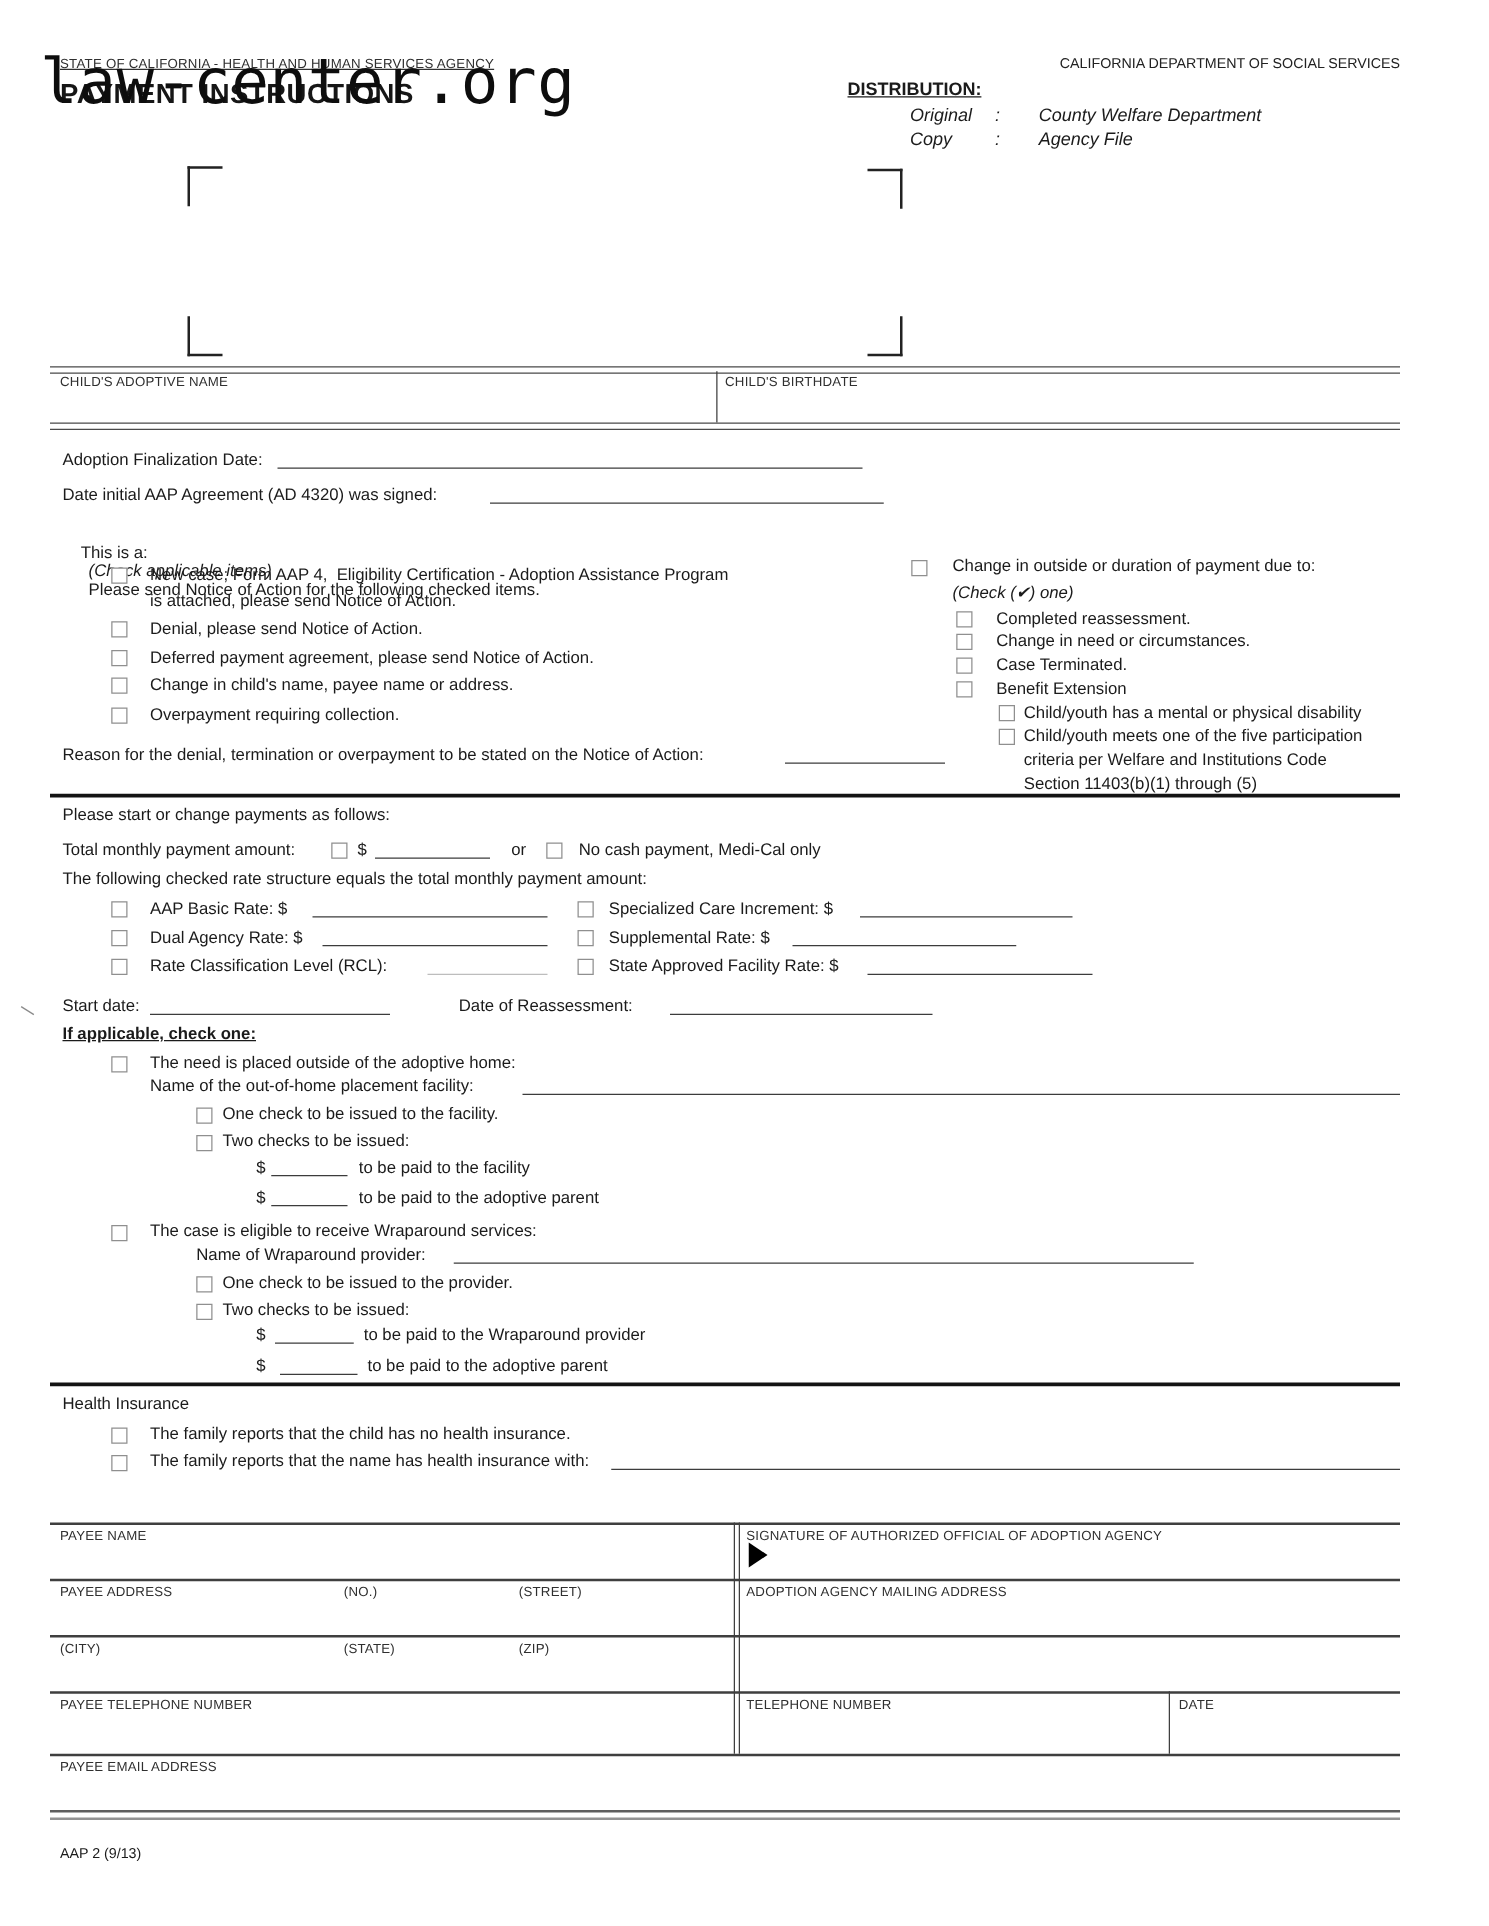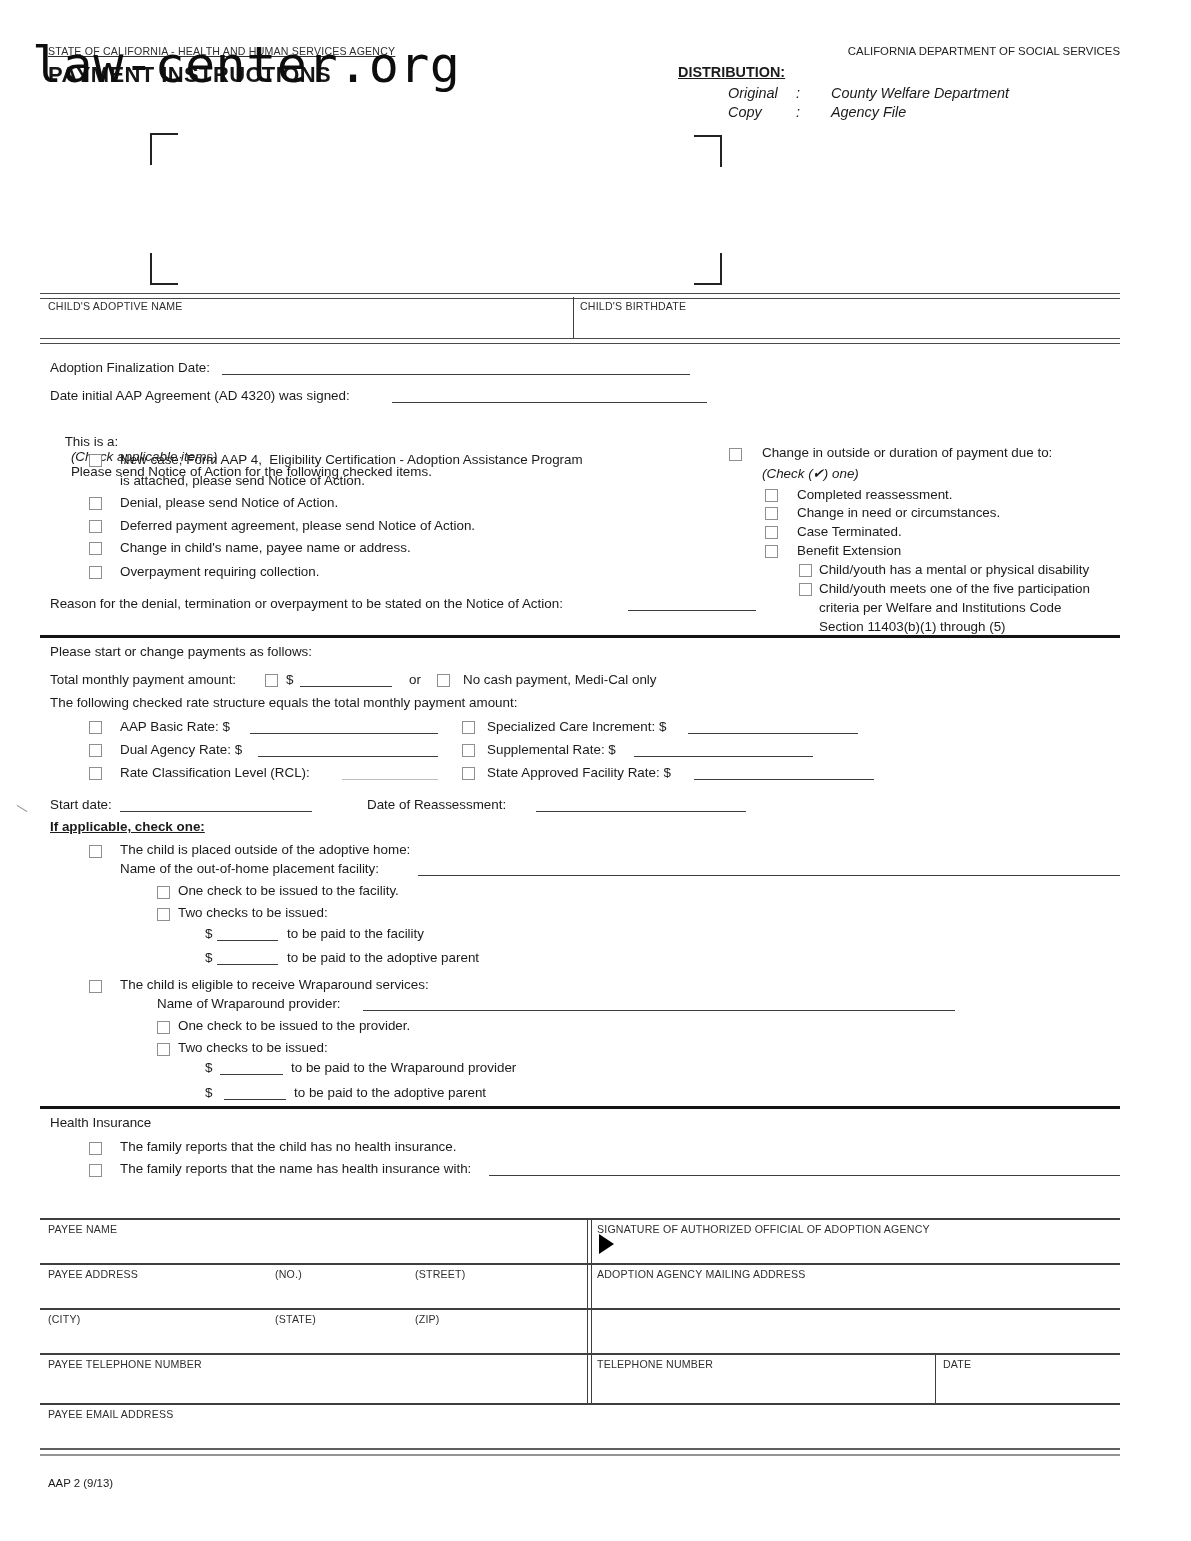--- a/index.html
+++ b/index.html
@@ -152,38 +152,38 @@
   <div class="abs t" style="left:50px;top:797px;">Start date:</div>
   <div class="abs ln" style="left:120px;top:811px;width:192px;"></div>
   <div class="abs t" style="left:367px;top:797px;">Date of Reassessment:</div>
   <div class="abs ln" style="left:536px;top:811px;width:210px;"></div>
 
   <div class="abs tick" style="left:16px;top:808px;"></div>
 
   <div class="abs t b" style="left:50px;top:819px;">If applicable, check one:</div>
 
   <span class="abs cb" style="left:89px;top:845px;"></span>
-  <div class="abs t" style="left:120px;top:842px;">The child is placed outside of the adoptive home:</div>
+  <div class="abs t" style="left:120px;top:842px;">The need is placed outside of the adoptive home:</div>
   <div class="abs t" style="left:120px;top:861px;">Name of the out-of-home placement facility:</div>
   <div class="abs ln" style="left:418px;top:875px;width:702px;"></div>
 
   <span class="abs cb" style="left:157px;top:886px;"></span>
   <div class="abs t" style="left:178px;top:883px;">One check to be issued to the facility.</div>
   <span class="abs cb" style="left:157px;top:908px;"></span>
   <div class="abs t" style="left:178px;top:905px;">Two checks to be issued:</div>
 
   <div class="abs t" style="left:205px;top:926px;">$</div>
   <div class="abs ln" style="left:217px;top:940px;width:61px;"></div>
   <div class="abs t" style="left:287px;top:926px;">to be paid to the facility</div>
   <div class="abs t" style="left:205px;top:950px;">$</div>
   <div class="abs ln" style="left:217px;top:964px;width:61px;"></div>
   <div class="abs t" style="left:287px;top:950px;">to be paid to the adoptive parent</div>
 
   <span class="abs cb" style="left:89px;top:980px;"></span>
-  <div class="abs t" style="left:120px;top:977px;">The child is eligible to receive Wraparound services:</div>
+  <div class="abs t" style="left:120px;top:977px;">The case is eligible to receive Wraparound services:</div>
   <div class="abs t" style="left:157px;top:996px;">Name of Wraparound provider:</div>
   <div class="abs ln" style="left:363px;top:1010px;width:592px;"></div>
 
   <span class="abs cb" style="left:157px;top:1021px;"></span>
   <div class="abs t" style="left:178px;top:1018px;">One check to be issued to the provider.</div>
   <span class="abs cb" style="left:157px;top:1043px;"></span>
   <div class="abs t" style="left:178px;top:1040px;">Two checks to be issued:</div>
 
   <div class="abs t" style="left:205px;top:1060px;">$</div>
   <div class="abs ln" style="left:220px;top:1074px;width:63px;"></div>

